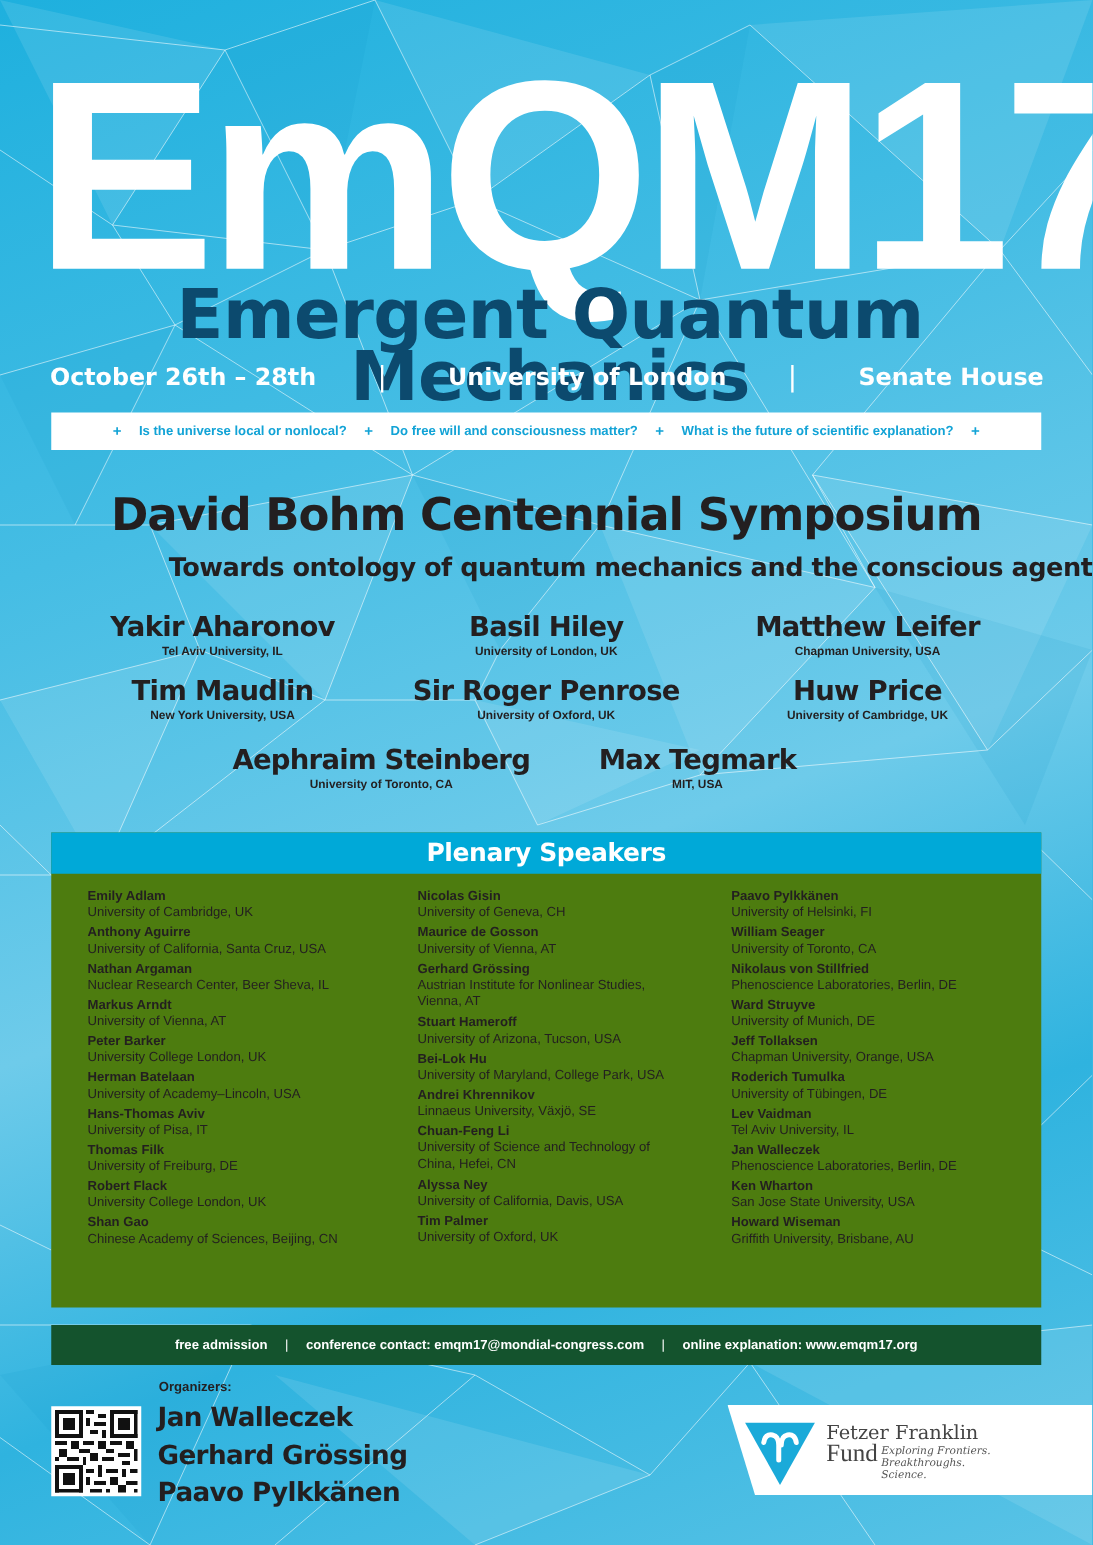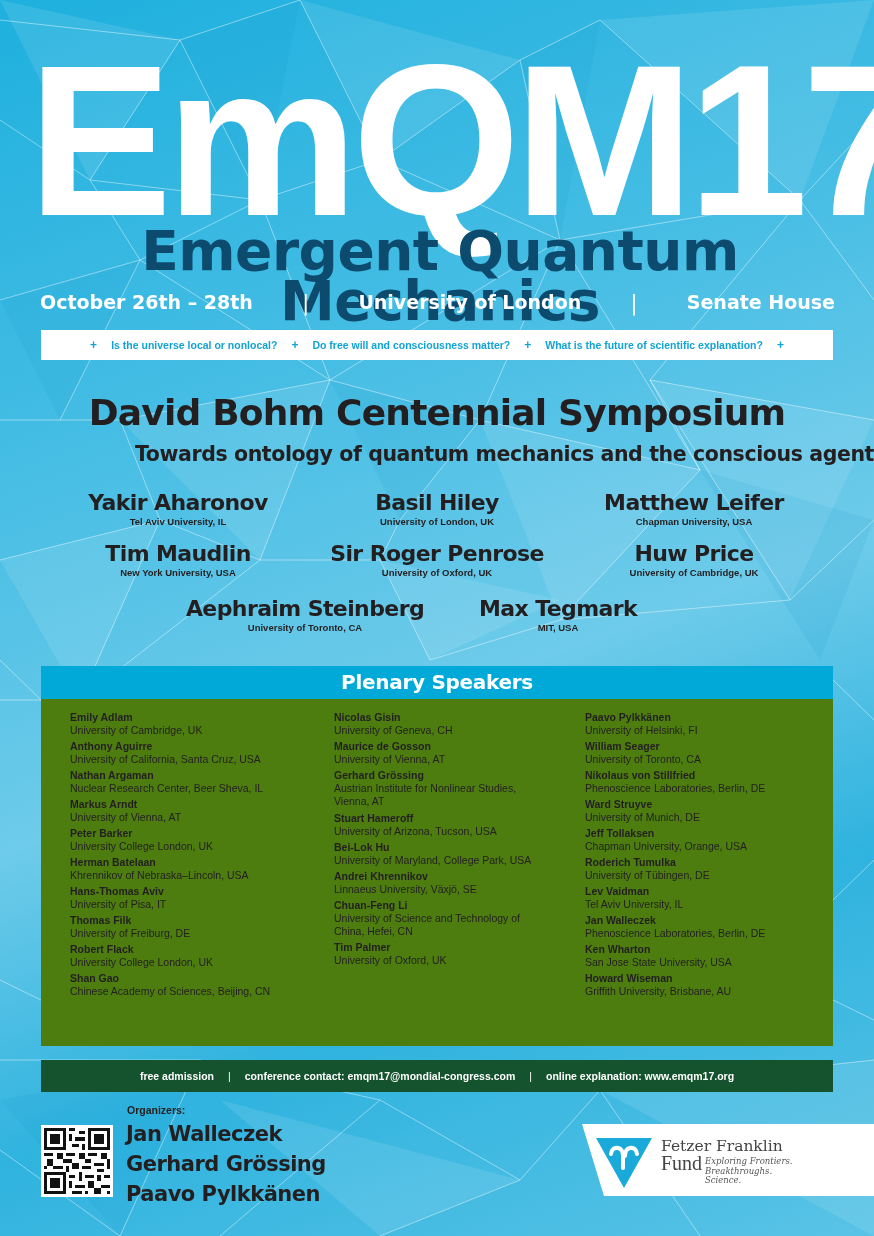--- a/index.html
+++ b/index.html
@@ -243,21 +243,21 @@
         <div class="spk">
             <div class="sname">Markus Arndt</div>
             <div class="saff">University of Vienna, AT</div>
           </div>
         <div class="spk">
             <div class="sname">Peter Barker</div>
             <div class="saff">University College London, UK</div>
           </div>
         <div class="spk">
             <div class="sname">Herman Batelaan</div>
-            <div class="saff">Khrennikov of Nebraska–Lincoln, USA</div>
+            <div class="saff">University of Academy–Lincoln, USA</div>
           </div>
         <div class="spk">
             <div class="sname">Hans-Thomas Aviv</div>
             <div class="saff">University of Pisa, IT</div>
           </div>
         <div class="spk">
             <div class="sname">Thomas Filk</div>
             <div class="saff">University of Freiburg, DE</div>
           </div>
         <div class="spk">
@@ -293,20 +293,24 @@
             <div class="saff">University of Maryland, College Park, USA</div>
           </div>
         <div class="spk">
             <div class="sname">Andrei Khrennikov</div>
             <div class="saff">Linnaeus University, Växjö, SE</div>
           </div>
         <div class="spk">
             <div class="sname">Chuan-Feng Li</div>
             <div class="saff">University of Science and Technology of</div>
             <div class="saff">China, Hefei, CN</div>
+          </div>
+        <div class="spk" style="margin-top:4px;">
+            <div class="sname">Alyssa Ney</div>
+            <div class="saff">University of California, Davis, USA</div>
           </div>
         <div class="spk">
             <div class="sname">Tim Palmer</div>
             <div class="saff">University of Oxford, UK</div>
           </div>
       </div>
 
       <div class="pcol" style="left:544px;">
         <div class="spk">
             <div class="sname">Paavo Pylkkänen</div>

